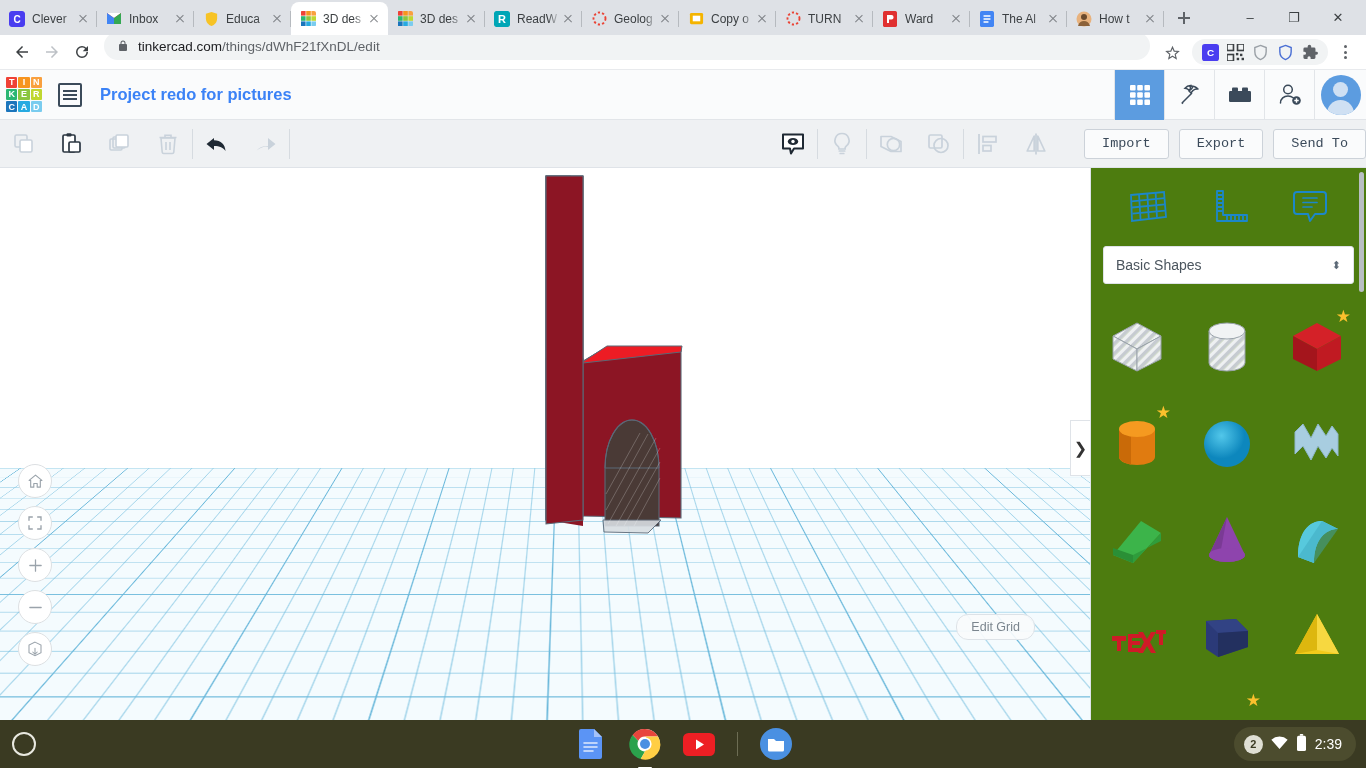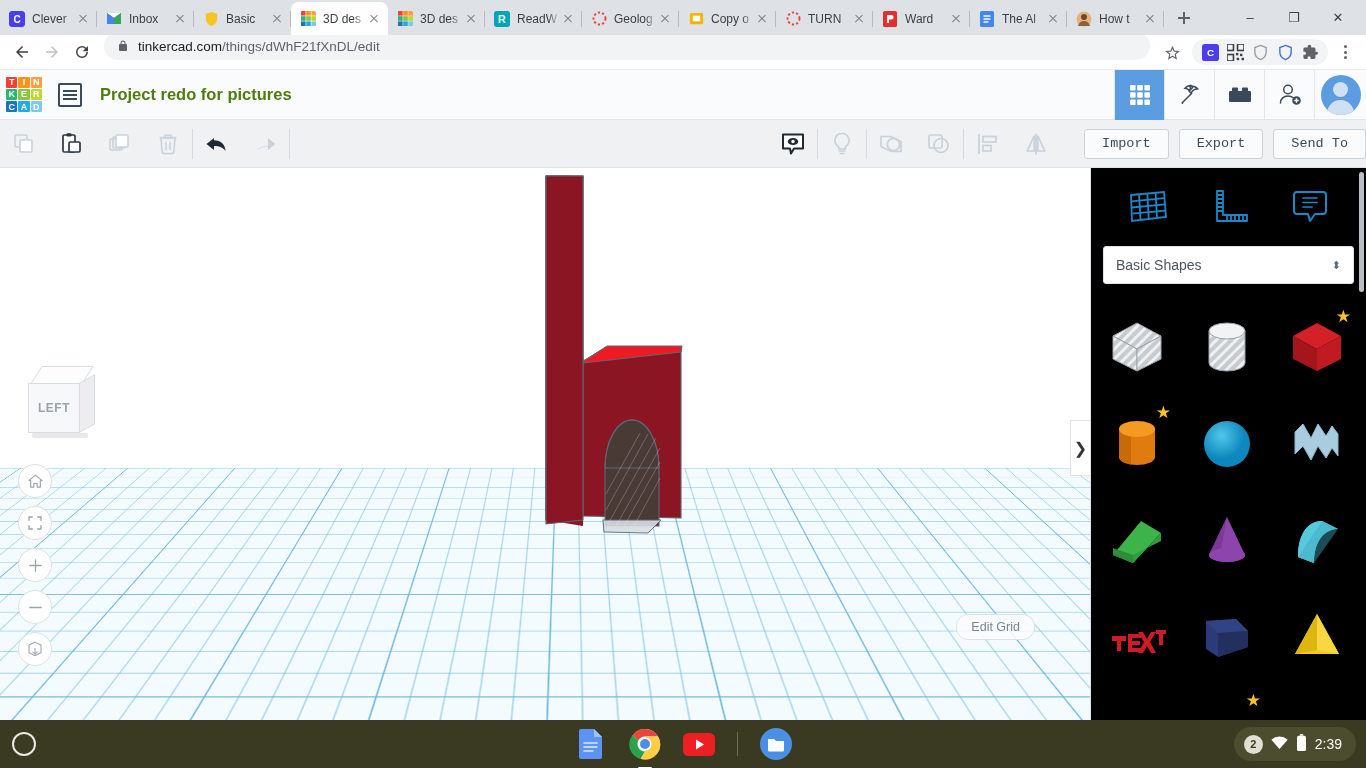--- a/index.html
+++ b/index.html
@@ -70,21 +70,21 @@
   }
   .tc-logo{ width:36px;height:36px; margin-left:6px; display:grid;
             grid-template-columns:repeat(3,1fr); grid-template-rows:repeat(3,1fr);
             gap:1px; }
   .tc-logo span{ display:flex;align-items:center;justify-content:center;
                  color:#fff;font-size:9px;font-weight:bold;border-radius:1px;}
   .tc-menu-ico{ width:24px;height:24px;margin-left:16px;border:2px solid #3b4a5a;
                 border-radius:2px;display:flex;flex-direction:column;justify-content:center;
                 gap:2px;padding:0 3px;}
   .tc-menu-ico i{ display:block;height:2px;background:#3b4a5a;width:100%;}
-  .tc-title{ margin-left:18px; font-size:16.5px; font-weight:bold; color:#4d7c0f; }
+  .tc-title{ margin-left:18px; font-size:16.5px; font-weight:bold; color:#3b82f6; }
   .tc-header-right{ margin-left:auto; display:flex; align-items:stretch; height:50px; }
   .hdr-btn{ width:50px; display:flex; align-items:center; justify-content:center;
             border-left:1px solid #e2e5e9; }
   .hdr-btn.active{ background:#5c9ce0; }
   .avatar-wrap{ width:52px;display:flex;align-items:center;justify-content:center;
                 border-left:1px solid #e2e5e9;}
   .avatar{ width:40px;height:40px;border-radius:50%;background:#5c9ce0;overflow:hidden;
            position:relative;}
   .avatar::before{content:"";position:absolute;width:15px;height:15px;border-radius:50%;
                   background:#cfe0f3;left:12.5px;top:7px;}
@@ -150,21 +150,21 @@
   .snaplabel{ font-size:12.5px;color:#7b858e; background:rgba(255,255,255,.75); padding:4px 8px;}
   .snapsel{ height:28px;min-width:74px;border:1px solid #dde2e7;background:#fff;border-radius:3px;
             display:flex;align-items:center;justify-content:flex-end;padding:0 8px 0 11px;
             font-size:13px;color:#4b555e;gap:8px;}
   .panel-toggle{ position:absolute; right:0; top:252px; width:20px;height:56px;
                  background:#fff;border:1px solid #dfe3e8;border-right:none;
                  display:flex;align-items:center;justify-content:center;
                  font-size:16px;color:#333;}
 
   
-  .rpanel{ width:276px; background:#000000; border-left:1px solid #dfe3e8;
+  .rpanel{ width:276px; background:#4d7c0f; border-left:1px solid #dfe3e8;
            display:flex; flex-direction:column; position:relative;}
   .rp-icons{ height:76px; display:flex; align-items:center; justify-content:space-around;
              padding:0 16px;}
   .rp-ico{ width:46px;height:46px;display:flex;align-items:center;justify-content:center;}
   .rp-select{ margin:2px 12px 10px 12px; height:38px; background:#fff; border:1px solid #dfe3e8;
               border-radius:3px; display:flex;align-items:center;justify-content:space-between;
               padding:0 12px; font-size:14px; color:#4b555e;}
   .rp-grid{ flex:1; overflow:hidden; padding:6px 0 0 0; position:relative;}
   .shape-row{ display:flex; }
   .shape-cell{ width:88px;height:96px;display:flex;align-items:center;justify-content:center;
@@ -215,21 +215,21 @@
         </span>
         <span class="tlabel">Inbox</span>
         <span class="tclose"></span>
       </div>
       <div class="tab">
         <span class="favicon">
           <svg width="15" height="15" viewBox="0 0 16 16">
             <path d="M8 1l6 2v5c0 4-2.6 6.8-6 8-3.4-1.2-6-4-6-8V3z" fill="#f7c325"></path>
           </svg>
         </span>
-        <span class="tlabel">Basic</span>
+        <span class="tlabel">Educa</span>
         <span class="tclose"></span>
       </div>
       <div class="tab active">
         <span class="favicon">
           <svg width="15" height="15" viewBox="0 0 15 15">
             <rect x="0" y="0" width="4.6" height="4.6" fill="#ef4136"></rect>
             <rect x="5.2" y="0" width="4.6" height="4.6" fill="#f7941e"></rect>
             <rect x="10.4" y="0" width="4.6" height="4.6" fill="#f9a03f"></rect>
             <rect x="0" y="5.2" width="4.6" height="4.6" fill="#2bb673"></rect>
             <rect x="5.2" y="5.2" width="4.6" height="4.6" fill="#8cc63f"></rect>
@@ -603,26 +603,20 @@
       <g opacity=".22" stroke="#ffffff" stroke-width="1">
         <line x1="608" y1="356" x2="656" y2="270"></line>
           <line x1="616" y1="358" x2="660" y2="280"></line>
         <line x1="606" y1="342" x2="648" y2="266"></line>
           <line x1="624" y1="358" x2="660" y2="294"></line>
         <line x1="606" y1="326" x2="640" y2="265"></line>
           <line x1="634" y1="358" x2="660" y2="310"></line>
       </g>
     </svg>
 
-    <div class="viewcube">
-      <div class="vc-top"></div>
-      <div class="vc-side"></div>
-      <div class="vc-front">LEFT</div>
-      <div class="vc-shadow"></div>
-    </div>
 
     <div class="navcircles">
       <div class="ncirc">
         <svg width="17" height="17" viewBox="0 0 24 24">
             <path d="M12 3L3 10.5h2.2V20h4.4v-5.2h4.8V20h4.4v-9.5H21z" fill="none" stroke="#9aa3ab" stroke-width="1.6" stroke-linejoin="round"></path>
           </svg>
       </div>
       <div class="ncirc">
         <svg width="16" height="16" viewBox="0 0 24 24">
             <path d="M3 8V3h5M16 3h5v5M21 16v5h-5M8 21H3v-5" fill="none" stroke="#9aa3ab" stroke-width="2" stroke-linecap="round"></path>

